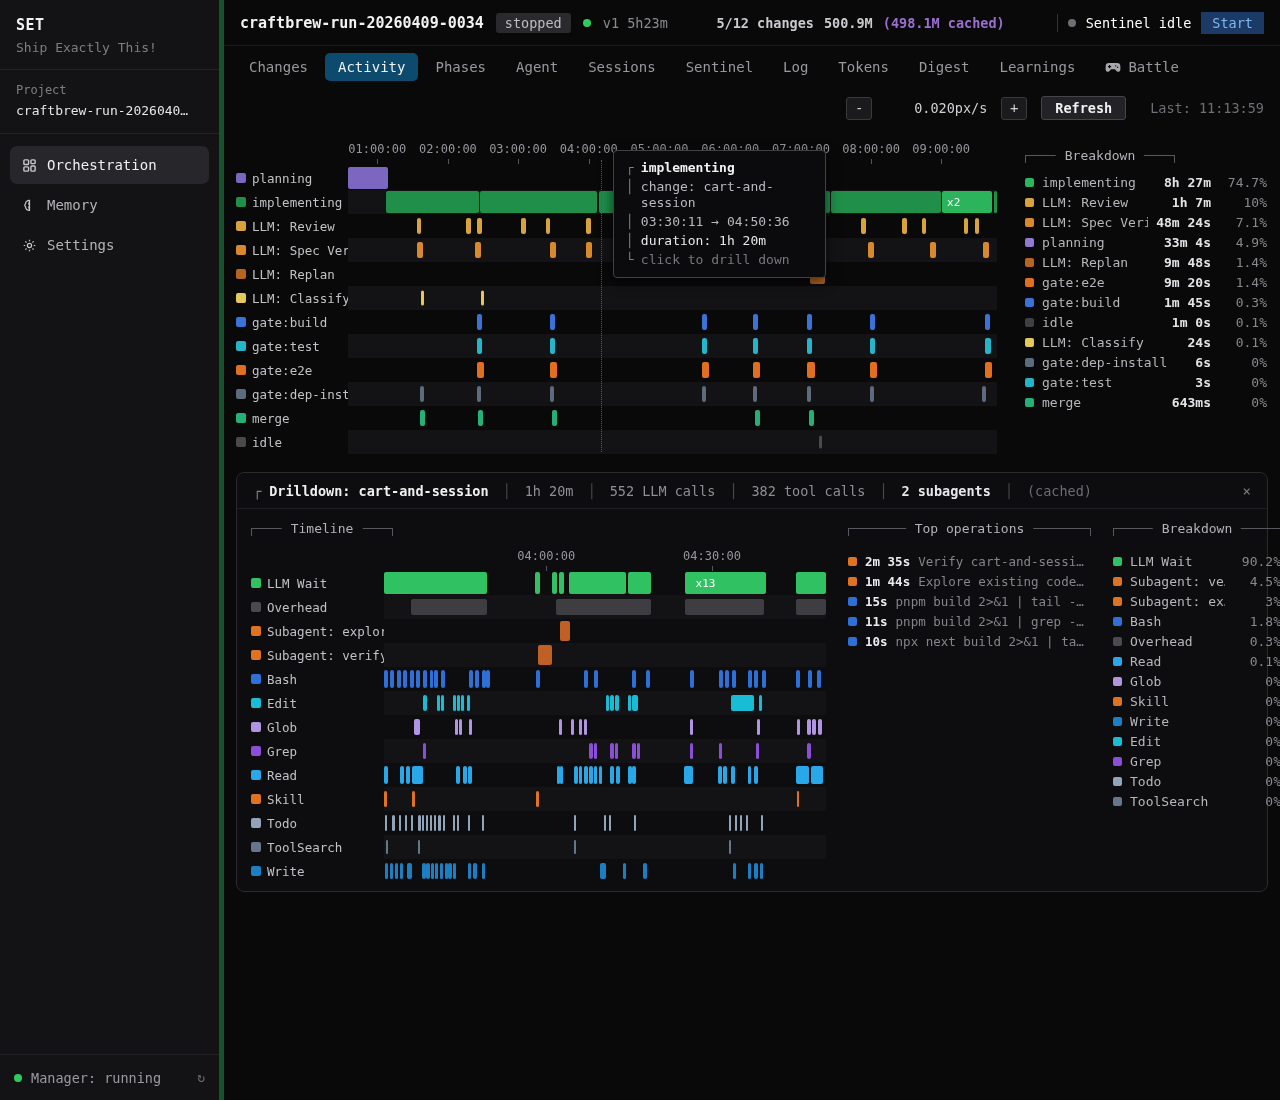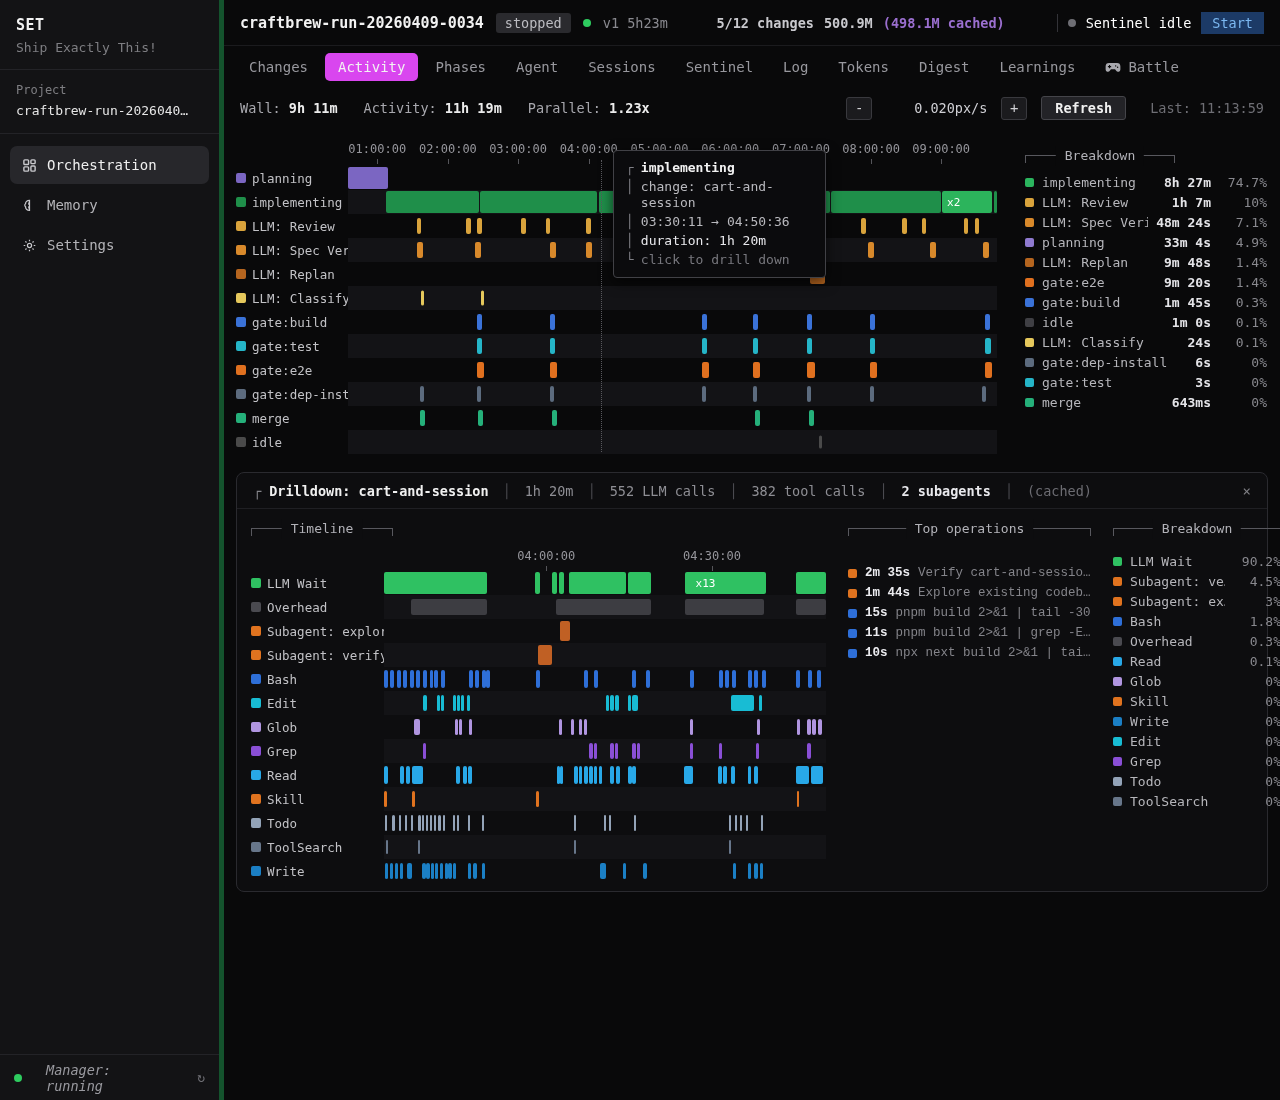--- a/index.html
+++ b/index.html
@@ -15,21 +15,21 @@
   .side-logo .tagline { margin-top:6px; font-size:13px; color:#7e7e82; }
   .side-project { padding:13px 16px 15px; border-bottom:1px solid #232327; }
   .side-project .plabel { font-size:12px; color:#7e7e82; }
   .side-project .pname { margin-top:6px; font-size:13px; color:#e6e6e6; white-space:nowrap; overflow:hidden; }
   .side-nav { padding:12px 10px; display:flex; flex-direction:column; gap:2px; }
   .nav-item { display:flex; align-items:center; gap:10px; height:38px; padding:0 12px;
     border-radius:7px; font-size:14px; color:#b4b4b8; cursor:pointer; }
   .nav-item.active { background:#27272b; color:#f0f0f0; }
   .nav-item .nicon { display:flex; align-items:center; color:#c9c9cd; }
   .side-bottom { margin-top:auto; border-top:1px solid #232327; height:46px;
-    display:flex; align-items:center; gap:24px; padding:0 14px; font-size:13.5px; color:#9a9aa0;font-style:italic; }
+    display:flex; align-items:center; gap:9px; padding:0 14px; font-size:13.5px; color:#9a9aa0; }
   .side-bottom .spin { margin-left:auto; color:#707076; font-size:13px; }
   .dot { width:8px; height:8px; border-radius:50%; display:inline-block; flex:0 0 auto; }
 
   
   .main { flex:1; display:flex; flex-direction:column; min-width:0; }
 
   .top-header { height:46px; flex:0 0 46px; display:flex; align-items:center; gap:12px;
     padding:0 16px; border-bottom:1px solid #1b1b1e; }
   .run-name { font-size:15px; font-weight:bold; color:#f2f2f2; }
   .status-badge { background:#2a2a2e; color:#bdbdc2; font-size:13.5px; padding:2px 9px; border-radius:3px; }
@@ -38,21 +38,21 @@
   .mid-stats .cached { color:#9b6fd0; }
   .right-head { margin-left:40px; display:flex; align-items:center; gap:10px; }
   .vdiv { width:1px; height:18px; background:#333338; }
   .sentinel-label { color:#ffffff; font-size:13.5px; }
   .start-btn { background:#1c3a66; color:#7cb9f2; font-size:13.5px; padding:3px 11px;
     border-radius:0; border:none; cursor:pointer; font-family:inherit;text-align:center; }
 
   .tabs-row { height:42px; flex:0 0 42px; display:flex; align-items:center; gap:4px; padding:0 12px; }
   .tab { padding:6px 13px; font-size:14px; color:#98989e; border-radius:5px; cursor:pointer;
     display:flex; align-items:center; gap:7px; }
-  .tab.active { background:#d946ef; color:#f2f2f2; }
+  .tab.active { background:#0c4a6e; color:#f2f2f2; }
   .tab .ticon { color:#a8a8ae; display:flex; }
 
   .stats-row { height:40px; flex:0 0 40px; display:flex; align-items:center; padding:0 16px; font-size:13.5px; }
   .stat-group { display:flex; gap:26px; }
   .stat .slabel { color:#a8a8ae; }
   .stat .sval { color:#ececec; font-weight:bold; }
   .zoom-controls { margin-left:auto; display:flex; align-items:center; gap:14px; }
   .zbtn { width:26px; height:23px; background:#1b1b1e; border:1px solid #39393e; border-radius:3px;
     color:#d0d0d4; font-size:14px; line-height:20px; text-align:center; cursor:pointer; font-family:inherit; }
   .speed { color:#cfcfd4;margin-left:28px; }
@@ -119,21 +119,21 @@
   .dd-stat { display:flex; align-items:center; margin-left:14px; gap:14px; color:#8e8e94; }
   .dd-stat .sep { color:#4a4a50; }
   .dd-stat.bold .stxt { color:#e8e8ec; font-weight:bold; }
   .dd-stat.dim .stxt { color:#6c6c72; }
   .dd-close { margin-left:auto; color:#808086; font-size:14px; cursor:pointer; }
   .dd-content { flex:1; display:flex; padding:10px 14px 0; gap:22px; }
   .dd-timeline { width:575px; flex:0 0 575px; }
   .dd-tl-titlebox { width:142px; }
   .dd-ops { width:243px; flex:0 0 243px; }
   .dd-bd { width:168px; flex:0 0 168px; }
-  .ops-list { margin-top:24px;font-family:Liberation Mono, monospace; }
+  .ops-list { margin-top:12px; }
   .ops-row { display:flex; align-items:center; gap:8px; height:20px; font-size:12.5px; white-space:nowrap; overflow:hidden; }
   .ops-dur { color:#ececf0; font-weight:bold; }
   .ops-desc { color:#84848a; overflow:hidden; text-overflow:ellipsis; }
   .ddbd-list { margin-top:12px; }
   .dd-gantt .g-axis { height:24px; margin-top:8px; }
 </style>
 </head>
 <body>
 
 <div class="app">
@@ -240,34 +240,20 @@
           <span class="ticon">
             <svg viewBox="0 0 18 12" width="16" height="11" fill="currentColor">
               <path d="M4.5 1 h9 a3.8 3.8 0 0 1 3.8 3.8 V8.2 a2.6 2.6 0 0 1-4.7 1.5 L11.3 8 H6.7 L5.4 9.7 A2.6 2.6 0 0 1 .7 8.2 V4.8 A3.8 3.8 0 0 1 4.5 1 Z M4.5 3.2 v1.2 H3.3 v1.2 h1.2 v1.2 h1.2 V5.6 h1.2 V4.4 H5.7 V3.2 Z M12 3.4 a0.8 0.8 0 1 0 0 1.6 a0.8 0.8 0 0 0 0-1.6 Z M14.2 5 a0.8 0.8 0 1 0 0 1.6 a0.8 0.8 0 0 0 0-1.6 Z" fill-rule="evenodd"></path>
             </svg>
           </span>
           <span>Battle</span>
         </div>
       </div>
 
     <div class="stats-row">
-      <div class="stat-group">
-        <span class="stat">
-          <span class="slabel">Wall:</span>
-          <span class="sval">9h 11m</span>
-        </span>
-        <span class="stat">
-          <span class="slabel">Activity:</span>
-          <span class="sval">11h 19m</span>
-        </span>
-        <span class="stat">
-          <span class="slabel">Parallel:</span>
-          <span class="sval">1.23x</span>
-        </span>
-      </div>
       <div class="zoom-controls">
         <button class="zbtn">-</button>
         <span class="speed">0.020px/s</span>
         <button class="zbtn">+</button>
         <button class="refresh-btn">Refresh</button>
         <span class="last-upd">Last: 11:13:59</span>
       </div>
     </div>
 
     <div class="chart-section">

